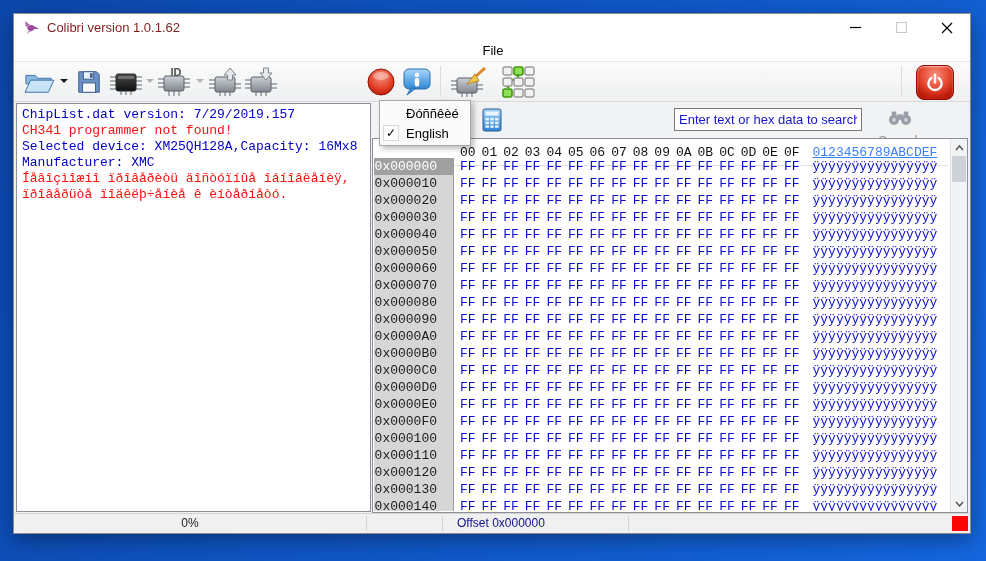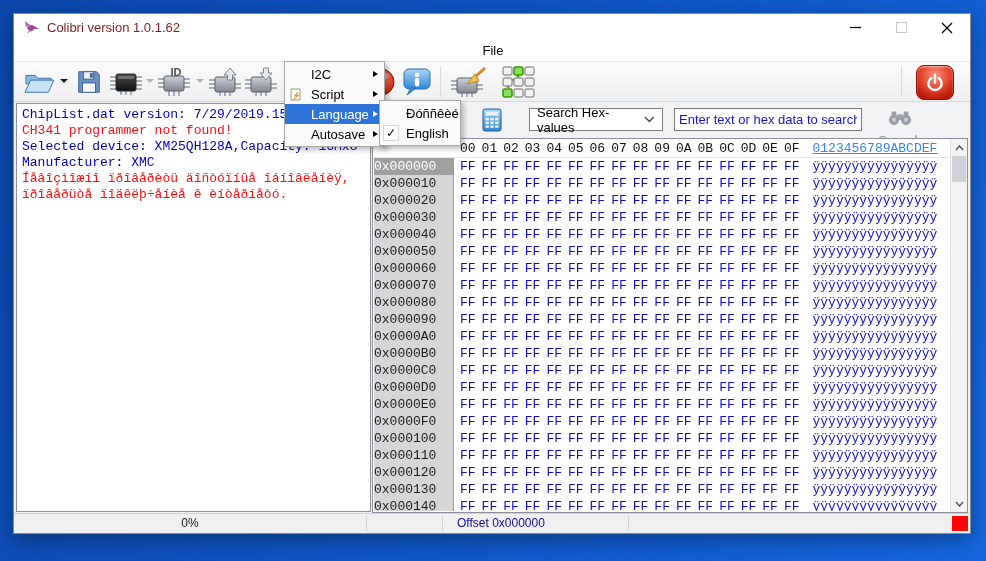--- a/index.html
+++ b/index.html
@@ -56,25 +56,25 @@
   .mode-select { position: absolute; left: 157px; top: 6px; width: 134px; height: 23px; background: #fff;
     border: 1px solid #808080; display: flex; align-items: center; padding: 0 7px; font-size: 13px; color: #000; }
   .mode-select svg { margin-left: auto; }
   .search-input { position: absolute; left: 302px; top: 6px; width: 188px; height: 23px;
     border: 1px solid #7a7a7a; font-family: "Liberation Sans", sans-serif; font-size: 13px; padding: 0 4px; color: #1515cd; }
   .search-input::placeholder { color: #1515cd; opacity: 1; }
   .search-btn { position: absolute; left: 506px; top: 8px; display: flex; align-items: center; gap: 7px;
     font-size: 14px; color: #9b9b9b; flex-direction: column; }
 
   .hex-area { position: absolute; left: 0; right: 0; top: 36px; bottom: 0; background: #fff; border: 1px solid #8d909a; }
-  .hex-header { position: absolute; left: 1px; right: 18px; top: 0; height: 19px; display: flex; align-items: center;
+  .hex-header { position: absolute; left: 1px; right: 18px; top: 0; height: 27px; display: flex; align-items: center;
     font-family: "Liberation Mono", monospace; font-size: 13px; color: #111; border-bottom: 1px solid #e4e4e4; }
   .hex-rows { position: absolute; left: 1px; right: 18px; top: 19px; bottom: 1px; overflow: hidden; }
   .hex-row { display: flex; height: 17px; line-height: 17px; font-family: "Liberation Mono", monospace; font-size: 13px; }
-  .addr-cell { width: 80px; flex: 0 0 80px; text-align: left; padding-right: 0; background: #d6d6d6;
+  .addr-cell { width: 80px; flex: 0 0 80px; text-align: right; padding-right: 16px; background: #d6d6d6;
     border-right: 1px solid #9a9a9a; color: #1c1c1c; }
   .addr-cell.sel { background: #a0a0a0; color: #fff; }
   .addr-spacer { width: 80px; flex: 0 0 80px; border-right: 1px solid transparent; }
   .bytes { display: flex; padding-left: 6px; }
   .byte-cell { width: 21.6px; flex: 0 0 21.6px; color: var(--hex-blue); }
   .hex-header .byte-cell { color: #111; }
   .ascii-cell { margin-left: 7px; width: 127px; letter-spacing: 0; color: var(--hex-blue); white-space: pre; }
   .hex-header .ascii-cell { color: #3b82f6; text-decoration: underline; }
 
   .scrollbar { position: absolute; top: 0; right: 0; bottom: 0; width: 17px; background: #f2f3f5; border-left: 1px solid #e3e3e3; }
@@ -94,21 +94,21 @@
   .menu-panel { position: absolute; background: #fafafa; border: 1px solid #a9a9a9;
     box-shadow: 3px 3px 5px rgba(0,0,0,.25); z-index: 50; font-size: 13px; padding: 2px 0; }
   .settings-menu { left: 270px; top: 47px; width: 101px; }
   .menu-row { height: 20px; display: flex; align-items: center; padding-left: 26px; position: relative; color: #000; }
   .menu-row .sub-arrow { position: absolute; right: 6px; top: 6.5px; width: 0; height: 0;
     border-top: 3.5px solid transparent; border-bottom: 3.5px solid transparent; border-left: 5px solid #000; }
   .menu-row.hl { background: var(--menu-highlight); color: #fff; }
   .menu-row.hl .sub-arrow { border-left-color: #fff; }
   .menu-row .row-icon { position: absolute; left: 4px; top: 3px; }
 
-  .language-submenu { left: 365px; top: 86px; width: 82px; }
+  .language-submenu { left: 365px; top: 86px; width: 92px; }
   .check-box { position: absolute; left: 3px; top: 2px; width: 16px; height: 16px; border: 1px solid #d8d8d8;
     background: #fdfdfd; display: flex; align-items: center; justify-content: center; font-size: 12px; color: #000; }
 </style>
 </head>
 <body>
 
 <svg width="0" height="0" style="position:absolute">
   <defs>
     <linearGradient id="chipGray" x1="0" y1="0" x2="0" y2="1">
       <stop offset="0" stop-color="#ccd1d7"></stop>
@@ -325,26 +325,20 @@
                 <rect x="13.1" y="10" width="3.4" height="2.4"></rect>
               <rect x="3.5" y="13.7" width="3.4" height="2.4"></rect>
                 <rect x="8.3" y="13.7" width="3.4" height="2.4"></rect>
                 <rect x="13.1" y="13.7" width="3.4" height="2.4"></rect>
               <rect x="3.5" y="17.4" width="3.4" height="2.4"></rect>
                 <rect x="8.3" y="17.4" width="3.4" height="2.4"></rect>
                 <rect x="13.1" y="17.4" width="3.4" height="2.4"></rect>
             </g>
           </svg>
         </div>
-        <div class="mode-select">
-          <span>Search Hex-values</span>
-          <svg width="11" height="7" viewBox="0 0 11 7">
-              <polyline points="1,1 5.5,5.5 10,1" fill="none" stroke="#4a4a4a" stroke-width="1.4"></polyline>
-            </svg>
-        </div>
         <input class="search-input" type="text" placeholder="Enter text or hex data to search for:" style="">
         <div class="search-btn">
           <svg width="24" height="16" viewBox="0 0 26 16">
             <rect x="4" y="1" width="5" height="6" fill="#999fa6"></rect>
               <rect x="17" y="1" width="5" height="6" fill="#999fa6"></rect>
             <rect x="10" y="4" width="6" height="6" fill="#999fa6"></rect>
             <circle cx="6.5" cy="10" r="5.5" fill="#999fa6"></circle>
               <circle cx="19.5" cy="10" r="5.5" fill="#999fa6"></circle>
             <circle cx="6.5" cy="10" r="2.2" fill="#c9ced4"></circle>
               <circle cx="19.5" cy="10" r="2.2" fill="#c9ced4"></circle>
@@ -859,42 +853,20 @@
 
   <div class="statusbar">
     <span class="progress-text">0%</span>
     <div class="sb-div" style="left:352px"></div>
     <div class="sb-div" style="left:428px"></div>
     <span class="offset-text">Offset 0x000000</span>
     <div class="sb-div" style="left:614px"></div>
     <div class="red-indicator"></div>
   </div>
 
-  <div class="menu-panel settings-menu">
-    <div class="menu-row">
-      <span>I2C</span>
-      <span class="sub-arrow"></span>
-    </div>
-    <div class="menu-row">
-      <svg class="row-icon" width="15" height="15" viewBox="0 0 15 15">
-        <path d="M2 2 h9 v11 H2 Z" fill="#fdfdf4" stroke="#9a9a7a"></path>
-        <path d="M9 5 L5 9 h3 l-4 4 6-5 H7 Z" fill="#f3b53a" stroke="#c78a1c" stroke-width="0.6"></path>
-      </svg>
-      <span>Script</span>
-      <span class="sub-arrow"></span>
-    </div>
-    <div class="menu-row hl">
-      <span>Language</span>
-      <span class="sub-arrow"></span>
-    </div>
-    <div class="menu-row">
-      <span>Autosave</span>
-      <span class="sub-arrow"></span>
-    </div>
-  </div>
 
   <div class="menu-panel language-submenu">
     <div class="menu-row">
       <span>Ðóññêèé</span>
     </div>
     <div class="menu-row">
       <span class="check-box">✓</span>
       <span>English</span>
     </div>
   </div>

